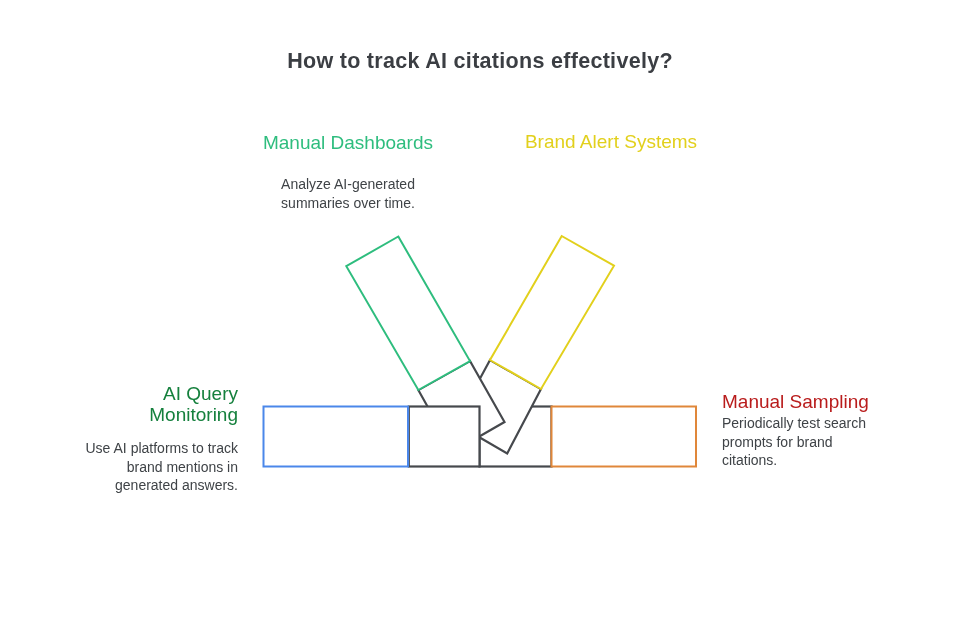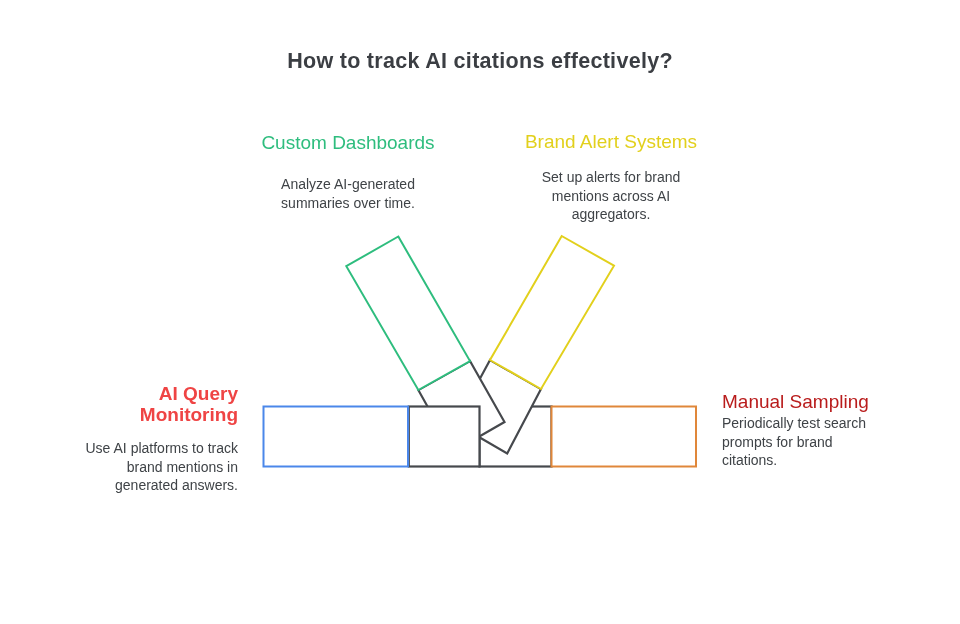--- a/index.html
+++ b/index.html
@@ -26,21 +26,21 @@
     margin:0;font-size:14px;line-height:18.5px;color:#3f4347;
     white-space:pre-line;
   }
   .group-custom{left:238px;top:131px;width:220px;text-align:center;}
   .group-custom h2{color:#2ebd7e;}
   .group-custom p{margin-top:20px;}
   .group-brand{left:501px;top:106px;width:220px;text-align:center;}
   .group-brand h2{color:#e2d01c;margin-top:24px;}
   .group-brand p{margin-top:14px;}
   .group-ai{left:38px;top:383px;width:200px;text-align:right;}
-  .group-ai h2{color:#ef4444;line-height:21px;font-weight:bold;}
+  .group-ai h2{color:#15803d;line-height:21px;}
   .group-ai p{margin-top:14px;}
   .group-manual{left:722px;top:390px;width:200px;text-align:left;}
   .group-manual h2{color:#b91c1c;}
   .group-manual p{}
 </style>
 </head>
 <body>
 
 <div class="canvas">
 
@@ -52,30 +52,27 @@
     <polygon points="490,360 541,389 507.2,453.5 455.7,423.5" fill="#ffffff" stroke-width="2.2" stroke="#46494d"></polygon>
     <polygon points="561.7,236 614,265.7 541,389 490,360" fill="#ffffff" stroke-width="2" stroke="#e2d01c"></polygon>
     <polygon points="418.3,390 470,361 504.5,422 452.8,451.8" fill="#ffffff" stroke-width="2.2" stroke="#46494d"></polygon>
     <polygon points="398.3,236.5 470,361 418.3,390 346.3,266.2" fill="#ffffff" stroke-width="2" stroke="#2ebd7e"></polygon>
     <rect x="408.8" y="406.5" width="70.7" height="60" fill="#ffffff" stroke-width="2.2" stroke="#46494d"></rect>
     <rect x="263.5" y="406.5" width="144.5" height="60" fill="#ffffff" stroke-width="2" stroke="#4b87ea"></rect>
     <rect x="551.5" y="406.5" width="144.5" height="60" fill="#ffffff" stroke-width="2" stroke="#e0873a"></rect>
   </svg>
 
   <div class="group group-custom">
-    <h2>Custom Dashboards</h2>
+    <h2>Manual Dashboards</h2>
     <p>Analyze AI-generated
 summaries over time.</p>
   </div>
 
   <div class="group group-brand">
     <h2>Brand Alert Systems</h2>
-    <p>Set up alerts for brand
-mentions across AI
-aggregators.</p>
   </div>
 
   <div class="group group-ai">
     <h2>AI Query
 Monitoring</h2>
     <p>Use AI platforms to track
 brand mentions in
 generated answers.</p>
   </div>
 

